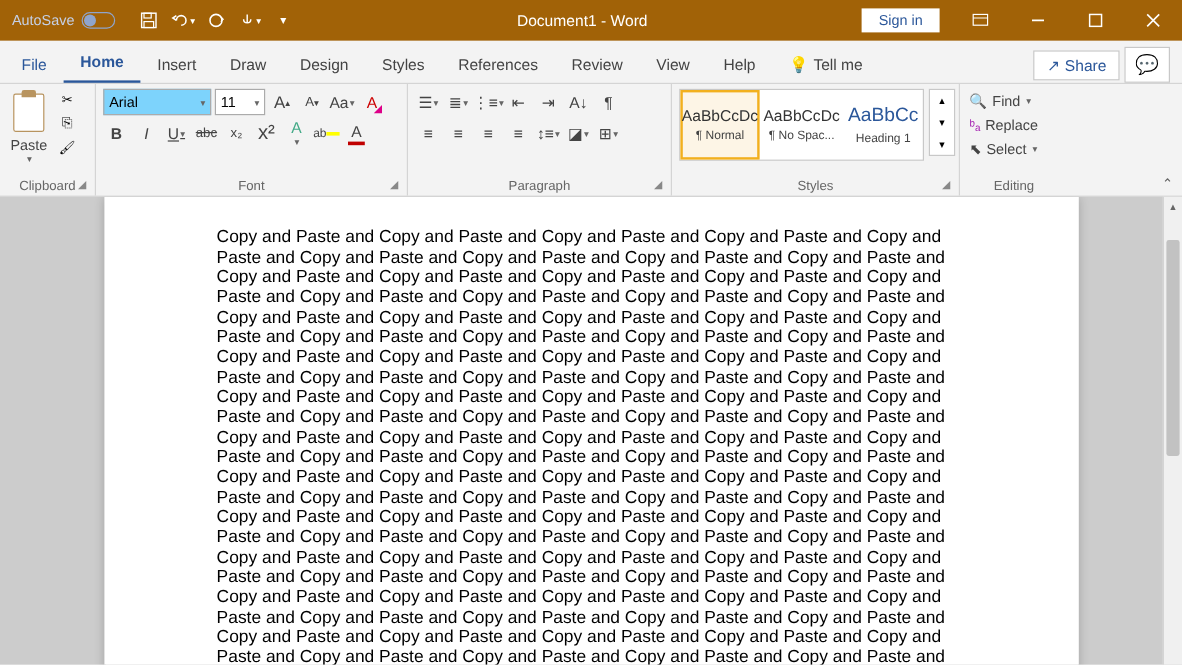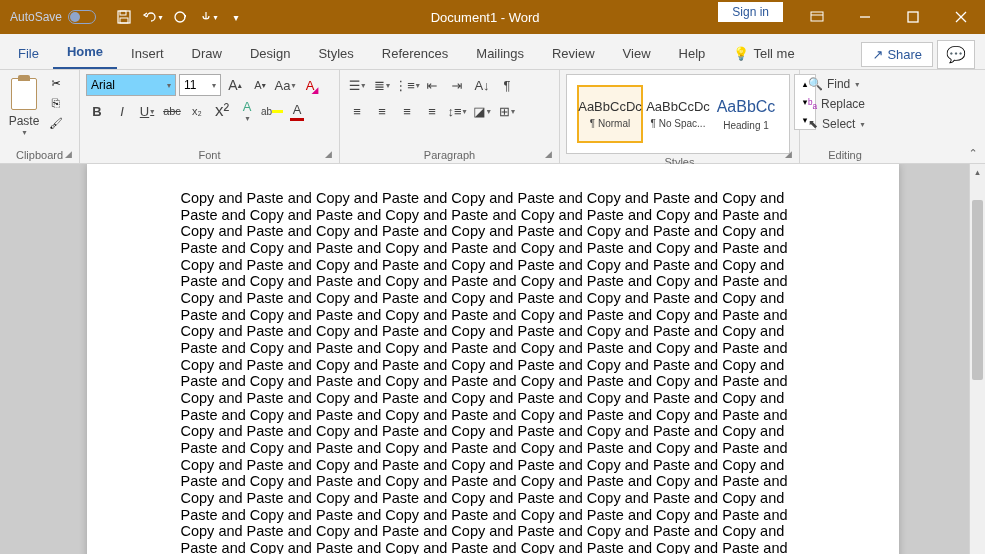--- a/index.html
+++ b/index.html
@@ -4,21 +4,21 @@
 <style>
 *{box-sizing:border-box;margin:0;padding:0;font-family:"Segoe UI",Arial,sans-serif}
 body{background:#f3f3f3;width:985px;height:554px;overflow:hidden;position:relative}
 .titlebar{height:34px;background:#a16207;display:flex;align-items:center;color:#fff;font-size:12px}
 .autosave{display:flex;align-items:center;gap:6px;padding:0 10px;color:#c5d0e6}
 .toggle{width:28px;height:14px;border:1px solid #8fa5cc;border-radius:8px;position:relative}
 .toggle::after{content:"";position:absolute;left:1px;top:1px;width:10px;height:10px;border-radius:50%;background:#8fa5cc}
 .qat{display:flex;align-items:center;gap:4px;padding:0 6px}
 .qat-btn{width:24px;height:24px;display:flex;align-items:center;justify-content:center;color:#fff;cursor:pointer}
 .doc-title{flex:1;text-align:center;font-size:13px;color:#fff}
-.title-right{display:flex;align-items:flex-start;gap:4px;padding:0 2px}
+.title-right{display:flex;align-items:center;gap:4px;padding:0 2px}
 .signin{background:#fff;color:#2b579a;padding:3px 14px;font-size:12px;margin-right:8px;cursor:pointer}
 .win-btn{width:44px;height:30px;display:flex;align-items:center;justify-content:center;color:#fff;cursor:pointer}
 .tabs{height:36px;background:#f3f3f3;display:flex;align-items:flex-end;padding:0 4px;border-bottom:1px solid #d4d4d4}
 .tab{padding:8px 14px;font-size:13px;color:#444;cursor:pointer}
 .tab.file{color:#2b579a;font-weight:400}
 .tab.active{color:#2b579a;border-bottom:2px solid #2b579a;font-weight:600}
 .tabs-right{margin-left:auto;display:flex;align-items:center;gap:4px;padding-right:6px}
 .share-btn{border:1px solid #c8c8c8;padding:4px 10px;font-size:13px;color:#2b579a;cursor:pointer;display:flex;align-items:center;gap:4px;background:#fff}
 .comments-btn{border:1px solid #c8c8c8;padding:4px 8px;cursor:pointer;background:#fff;color:#2b579a}
 .ribbon{height:94px;background:#f3f3f3;display:flex;border-bottom:1px solid #d4d4d4}
@@ -38,21 +38,21 @@
 .font-name{width:90px;height:22px;border:1px solid #ababab;background:#7dd3fc;font-size:12px;padding:0 4px;display:flex;align-items:center;justify-content:space-between}
 .font-size{width:42px;height:22px;border:1px solid #ababab;background:#fff;font-size:12px;padding:0 4px;display:flex;align-items:center;justify-content:space-between}
 .fbtn{width:22px;height:22px;display:flex;align-items:center;justify-content:center;cursor:pointer;font-size:13px;color:#444}
 .fbtn.bold{font-weight:bold}
 .fbtn.italic{font-style:italic}
 .fbtn.under{text-decoration:underline}
 .fbtn.strike{text-decoration:line-through}
 .color-bar{width:14px;height:3px;margin-top:1px}
 .para-group{width:220px}
 .styles-group{width:240px}
-.style-gallery{display:flex;gap:2px;border:1px solid #c8c8c8;background:#fff;padding:10px}
+.style-gallery{display:flex;gap:2px;border:1px solid #c8c8c8;background:#fff;padding:0}
 .style-item{width:66px;height:58px;border:1px solid transparent;display:flex;flex-direction:column;align-items:center;justify-content:center;cursor:pointer;font-size:10px}
 .style-item.sel{border:2px solid #f2b01e;background:#fdf5e6}
 .style-preview{font-size:13px;color:#333}
 .style-preview.heading{color:#2b579a;font-size:16px}
 .style-name{font-size:10px;color:#444;margin-top:4px}
 .edit-group{width:90px}
 .edit-item{display:flex;align-items:center;gap:4px;font-size:12px;color:#444;padding:3px 2px;cursor:pointer}
 .launcher{position:absolute;right:2px;bottom:2px;width:12px;height:12px;font-size:9px;color:#888;cursor:pointer}
 .document-area{position:absolute;top:164px;left:0;right:0;bottom:0;background:#ccc;overflow:hidden}
 .page{background:#fff;margin:0 auto;width:812px;min-height:100%;padding:26px 94px;position:relative;box-shadow:0 0 8px rgba(0,0,0,0.2)}
@@ -130,21 +130,20 @@
 </div>
 
 <div class="tabs">
   <div class="tab file">File</div>
   <div class="tab active">Home</div>
   <div class="tab">Insert</div>
   <div class="tab">Draw</div>
   <div class="tab">Design</div>
   <div class="tab">Styles</div>
   <div class="tab">References</div>
-  <div class="tab">Mailings</div>
   <div class="tab">Review</div>
   <div class="tab">View</div>
   <div class="tab">Help</div>
   <div class="tab" style="display:flex;align-items:center;gap:4px">
       <span>💡</span>
       <span>Tell me</span>
     </div>
   <div class="tabs-right">
     <div class="share-btn">
         <span>↗</span>

